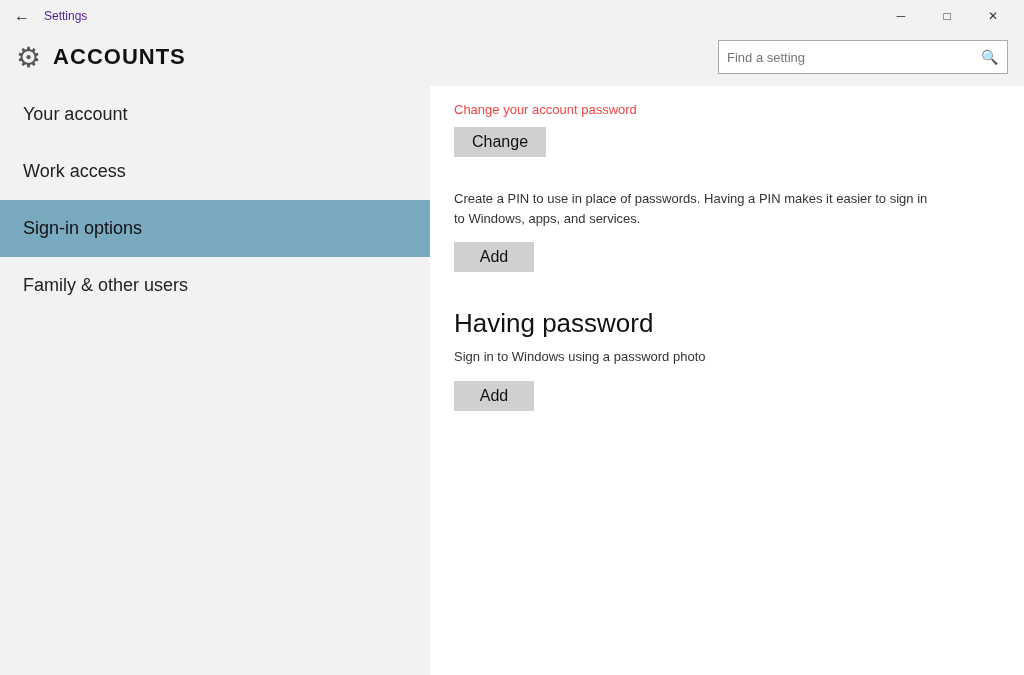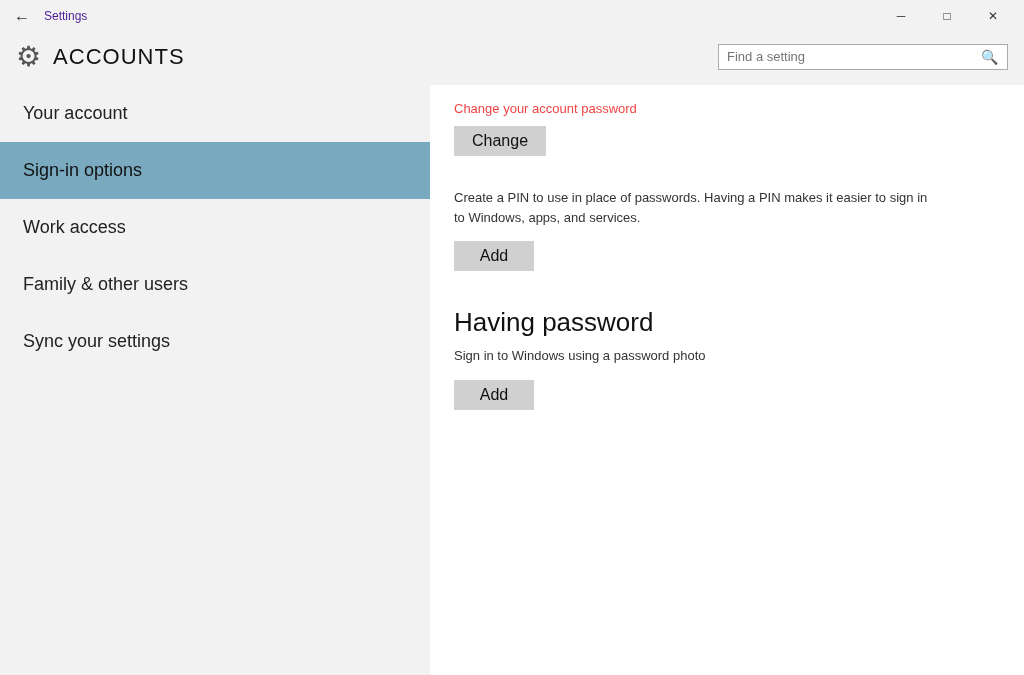--- a/index.html
+++ b/index.html
@@ -88,31 +88,31 @@
       gap: 12px;
     }
 
     .gear-icon {
       font-size: 28px;
       color: #555;
     }
 
     .header-title {
       font-size: 22px;
-      font-weight: 400;
+      font-weight: 700;
       letter-spacing: 1px;
       color: #111;
     }
 
     .search-box {
       display: flex;
       align-items: center;
       border: 1px solid #aaa;
       background: white;
-      height: 26px;
+      height: 34px;
       width: 290px;
     }
 
     .search-input {
       border: none;
       outline: none;
       flex: 1;
       padding: 0 8px;
       font-size: 13px;
       background: transparent;
@@ -222,24 +222,23 @@
     <div class="search-box">
       <input class="search-input" type="text" placeholder="Find a setting" style="">
       <span class="search-icon">🔍</span>
     </div>
   </div>
 
   <div class="content-area">
 
     <div class="sidebar">
       <div class="nav-item">Your account</div>
+      <div class="nav-item">Work access</div>
       <div class="nav-item active">Sign-in options</div>
-      <div class="nav-item">Work access</div>
       <div class="nav-item">Family &amp; other users</div>
-      <div class="nav-item">Sync your settings</div>
     </div>
 
     <div class="main-content">
 
       <div class="password-section">
         <div class="section-label">Change your account password</div>
         <button class="action-button">Change</button>
       </div>
 
       <div>

